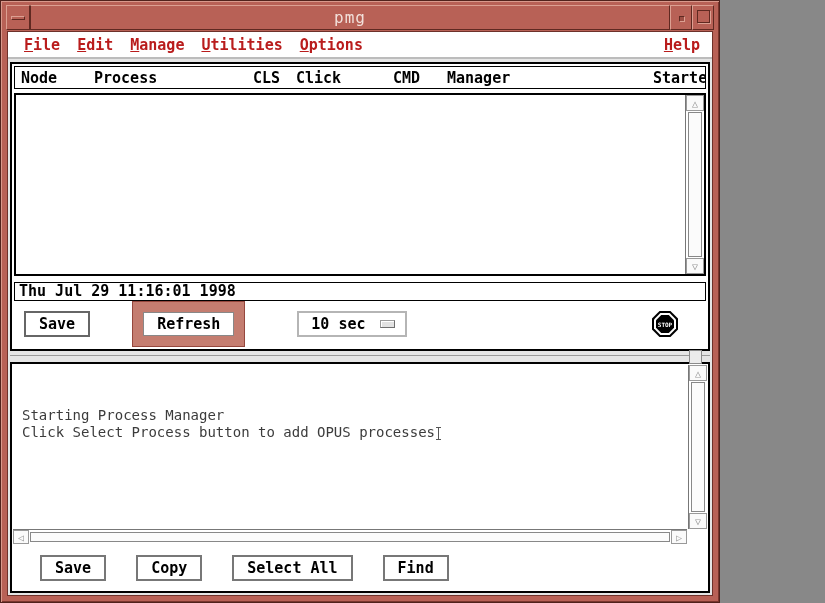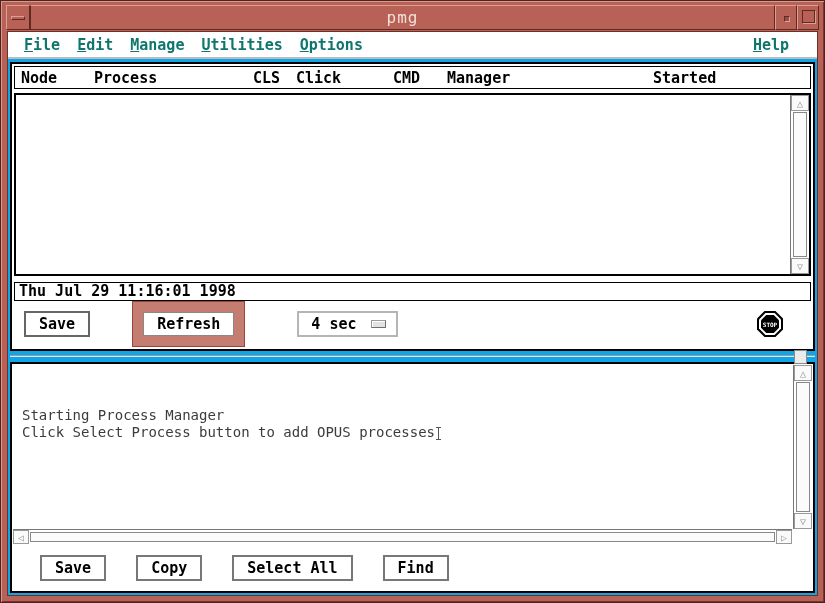--- a/index.html
+++ b/index.html
@@ -1,20 +1,20 @@
 <!DOCTYPE html>
 <html><head>
 <meta charset="utf-8">
 <style>
   * { margin:0; padding:0; box-sizing:border-box; }
   html,body { background:#888; }
   body { font-family:"DejaVu Sans Mono", monospace; }
 
   .window {
-    position:relative; width:825px; height:603px;
+    position:relative; width:720px; height:603px;
     background:#b86156;
     border:1px solid #50221c;
     box-shadow: inset 1px 1px 0 #d9998c, inset -1px -1px 0 #7a362e;
     overflow:hidden;
   }
 
   
   .titlebar-row { position:absolute; left:5px; top:4px; right:5px; height:25px; display:flex; }
   .wm-btn {
     background:#b86156; position:relative; flex:0 0 auto;
@@ -37,27 +37,27 @@
     background:#b86156; color:#f2e0da; font-size:16px; letter-spacing:1px;
     border-top:1px solid #dca092; border-bottom:1px solid #5f2921;
     border-left:1px solid #5f2921; border-right:1px solid #5f2921;
   }
 
   
   .main { position:absolute; left:6px; top:30px; right:6px; bottom:6px;
     background:#fff; border:1px solid #6e312a; display:flex; flex-direction:column; }
 
   .menubar { height:27px; background:#fff; display:flex; align-items:center;
-    padding-left:16px; gap:17px; font-weight:bold; font-size:15px; color:#0f766e;
+    padding-left:16px; gap:17px; font-weight:bold; font-size:15px; color:#b91c1c;
     border-bottom:2px solid #bcbcbc; flex:0 0 auto; }
   .menu-item { cursor:pointer; white-space:pre; }
   .menu-item u { text-decoration:underline; }
-  .menu-help { margin-left:auto; margin-right:28px; }
-
-  .body { flex:1 1 auto; padding:3px 2px 2px 2px; display:flex; flex-direction:column; background:#0ea5e9; }
+  .menu-help { margin-left:auto; margin-right:12px; }
+
+  .body { flex:1 1 auto; padding:3px 2px 2px 2px; display:flex; flex-direction:column; background:#e5e5e5; }
 
   
   .pane-upper { border:2px solid #000; height:289px; flex:0 0 auto;
     display:flex; flex-direction:column; background:#fff; padding:2px; }
 
   .header-box { position:relative; height:23px; border:1px solid #000; background:#fff;
     font-weight:bold; font-size:15px; flex:0 0 auto; overflow:hidden; }
   .header-box span { position:absolute; top:2px; white-space:pre; }
 
   .list-box { position:relative; border:2px solid #000; background:#fff; flex:1 1 auto; margin-top:4px; }
@@ -178,21 +178,21 @@
             <div class="arr">▽</div>
           </div>
         </div>
 
         <div class="date-field">Thu Jul 29 11:16:01 1998</div>
 
         <div class="controls-row">
           <button class="btn">Save</button>
           <span class="refresh-wrap"><button class="btn">Refresh</button></span>
           <div class="opt-menu">
-            <span>4 sec</span>
+            <span>10 sec</span>
             <span class="opt-ind"></span>
           </div>
           <div class="stop-wrap">
             <div class="stop-outer oct">
               <div class="stop-mid oct">
                 <div class="stop-inner oct">STOP</div>
               </div>
             </div>
           </div>
         </div>

